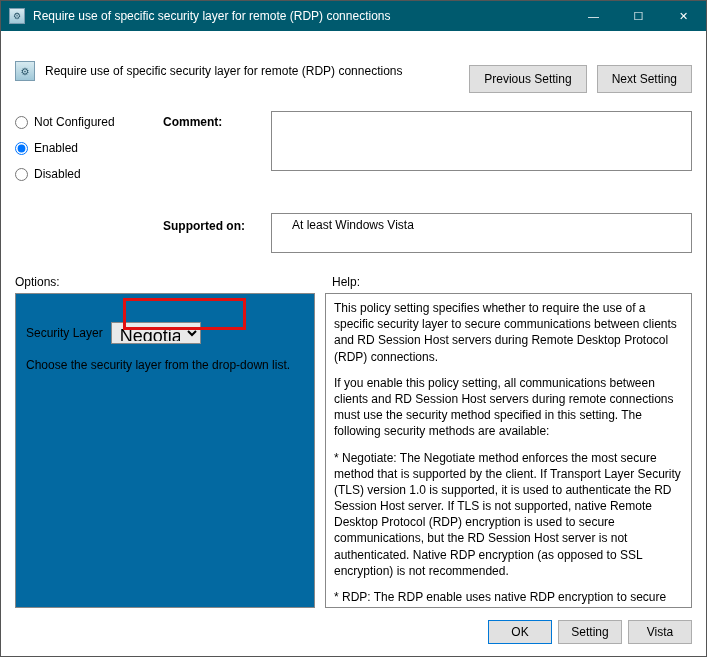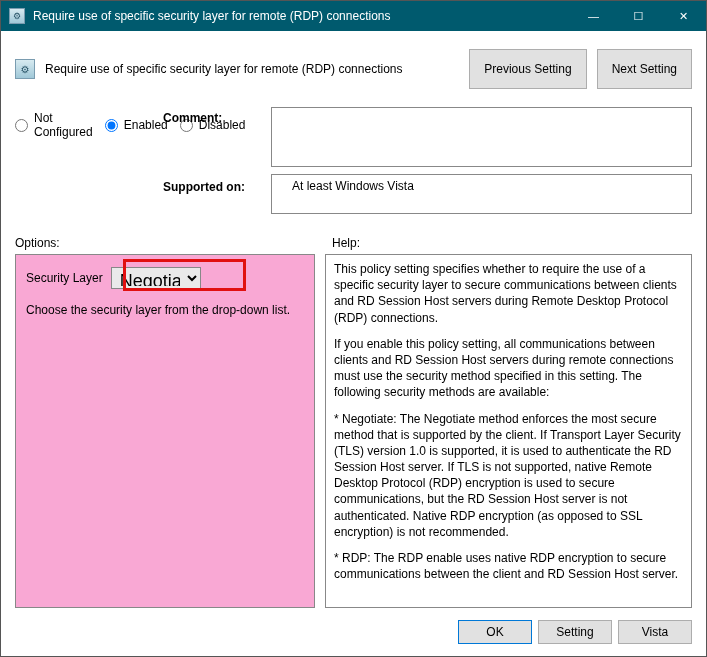--- a/index.html
+++ b/index.html
@@ -47,33 +47,34 @@
       width: 20px; height: 20px;
       background: linear-gradient(#d7eaf0,#a0c8d8);
       border: 1px solid #7a9cb0;
       display: flex; align-items: center; justify-content: center;
       font-size: 10px; color:#2a5568;
     }
     .policy-title { flex: 1; font-size: 12px; }
     .nav-btn {
       border: 1px solid #adadad;
       background: #e1e1e1;
-      padding: 12px 14px;
+      padding: 6px 14px;
       font-family: inherit; font-size: 12px;
       cursor: pointer;
+      margin-top: 16px;
     }
 
     .state-grid {
       display: grid;
       grid-template-columns: 140px 100px 1fr;
       grid-template-rows: auto 24px auto auto;
       column-gap: 8px; row-gap: 4px;
       align-items: start;
     }
-    .radio-col { grid-column: 1; display:flex; flex-direction:row; gap:12px; padding-top:4px; }
+    .radio-col { grid-column: 1; display:flex; flex-direction:column; gap:12px; padding-top:4px; }
     .radio-item { display:flex; align-items:center; gap:6px; cursor:pointer; }
     .radio-item input { cursor:pointer; }
     .lbl-comment { grid-column:2; grid-row:1; padding-top:4px;font-weight:bold; }
     .comment-box { grid-column:3; grid-row:1 / span 2; }
     .comment-box textarea {
       width:100%; height:60px; resize:none;
       border:1px solid #888; font-family:inherit; font-size:12px; padding:4px;
     }
     .lbl-supported { grid-column:2; grid-row:3; padding-top:6px;font-weight:bold; }
     .supported-box { grid-column:3; grid-row:3; }
@@ -85,22 +86,22 @@
     .sep { height: 18px; }
 
     .labels-row { display:flex; margin-bottom:4px;gap:12px; }
     .labels-row .opt-lbl { width:305px; }
     .labels-row .help-lbl { flex:1; }
 
     .panels {
       display:flex; gap:10px; flex:1; min-height:0;
     }
     .options-panel {
-      width:300px; border:1px solid #888; background:#f9a8d4;
-      padding:12px 10px; position:relative;
+      width:300px; border:1px solid #888; background:#0369a1;
+      padding:28px 10px; position:relative;
     }
     .sec-row { display:flex; align-items:center; gap:8px; margin-bottom:14px; }
     .sec-row select {
       border:1px solid #888; background:#eaeaea; font-family:inherit; font-size:18px;
       padding:2px 4px; width:90px; height:22px; cursor:pointer;
     }
     .highlight-box {
       position:absolute;
       border:3px solid #e11010;
       pointer-events:none;
@@ -110,21 +111,21 @@
       padding:6px 8px; overflow-y:scroll;
       line-height:1.35; font-size:12px;
     }
     .help-panel p { margin-bottom:10px; }
 
     .footer {
       display:flex; justify-content:flex-end; gap:6px;
       padding-top:12px;
     }
     .footer button {
-      width:74px; padding:4px 0;
+      width:64px; padding:4px 0;
       border:1px solid #adadad; background:#e1e1e1;
       font-family:inherit; font-size:12px; cursor:pointer;
     }
     .footer .primary { border:1px solid #0078d7; }
   </style>
 </head>
 <body>
 
 <div class="titlebar">
   <div class="title-icon">⚙</div>

